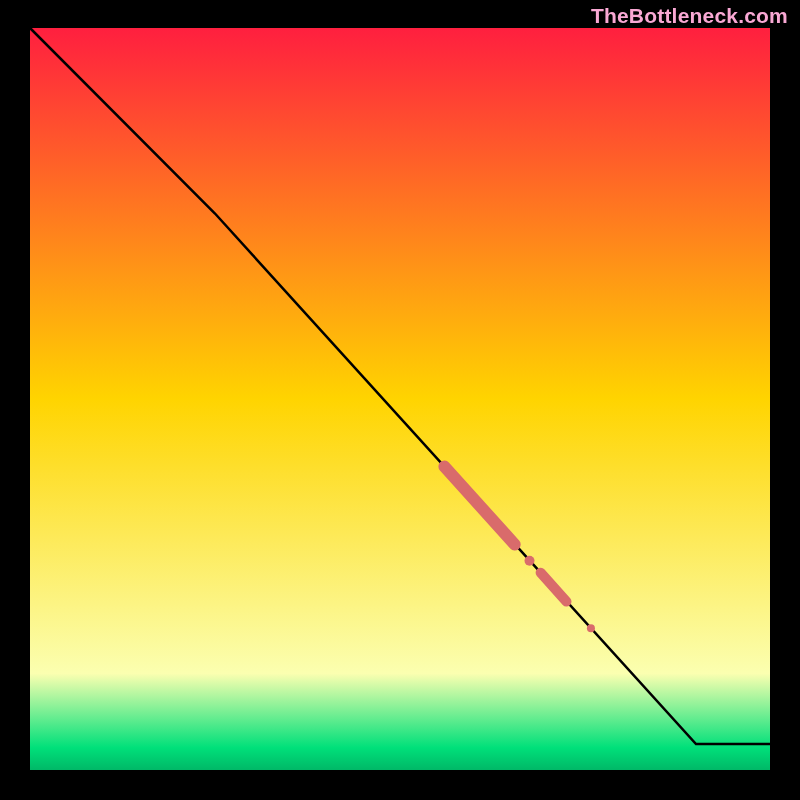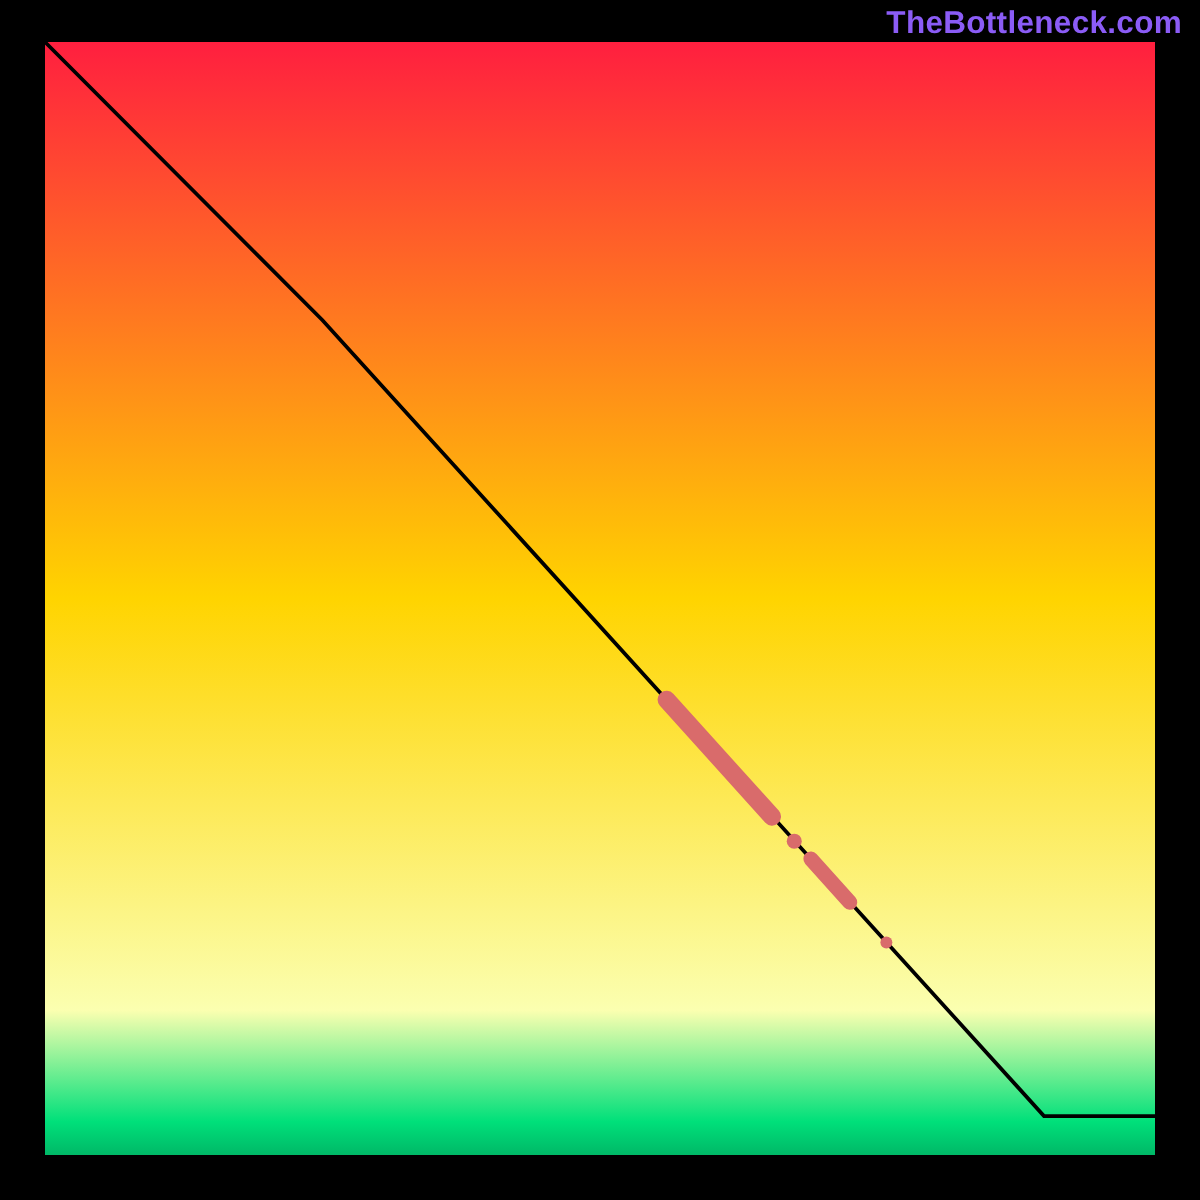--- a/index.html
+++ b/index.html
@@ -14,21 +14,21 @@
   .stage {
     position: relative;
     width: 800px;
     height: 800px;
     background: #000;
   }
   .watermark {
     position: absolute;
     top: 4px;
     right: 12px;
-    color: #8b5cf6;
+    color: #f9a8d4;
     font-size: 21px;
     font-weight: 600;
     letter-spacing: 0.2px;
     user-select: none;
   }
   svg {
     position: absolute;
     top: 0;
     left: 0;
   }

